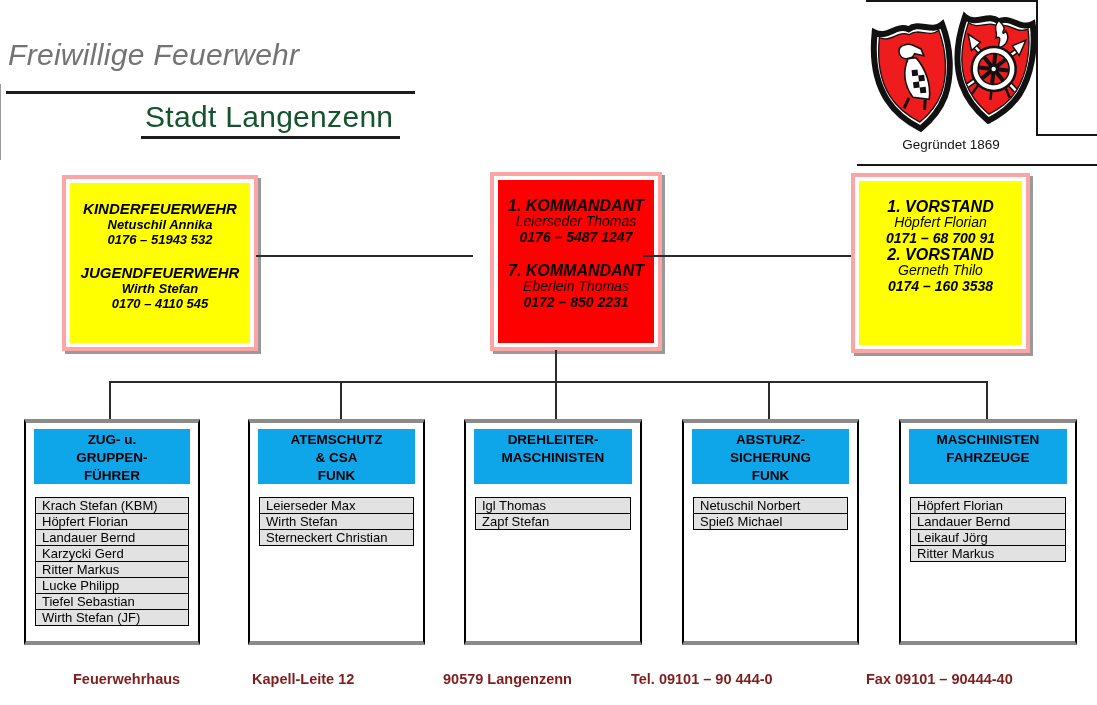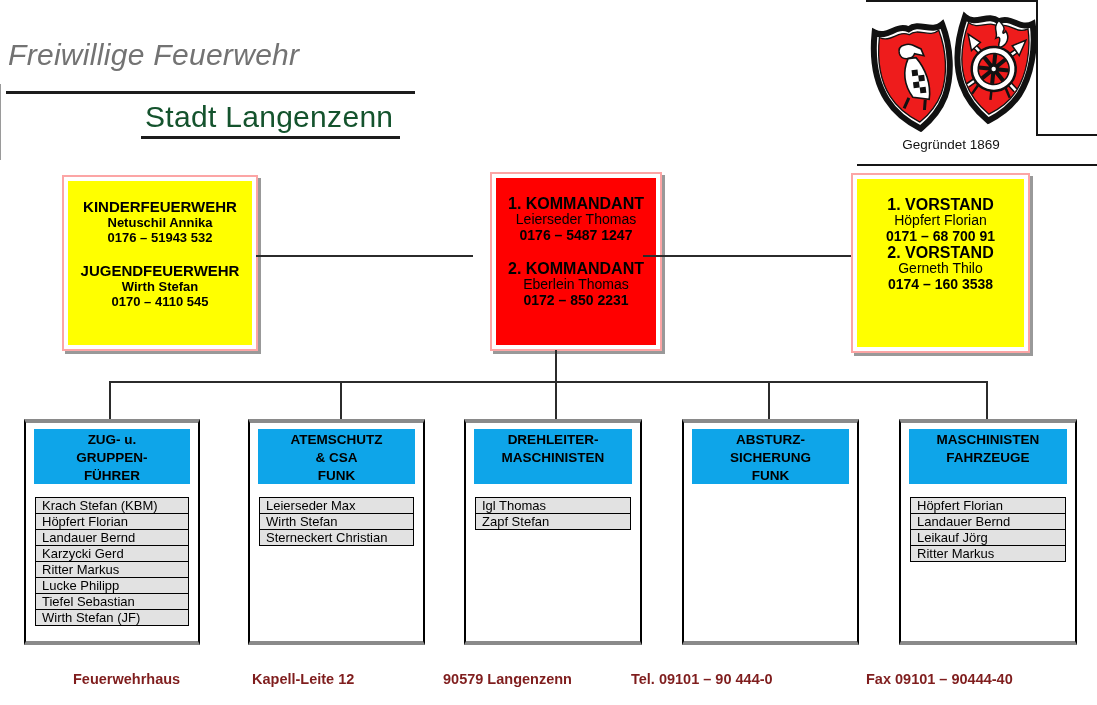--- a/index.html
+++ b/index.html
@@ -19,21 +19,21 @@
   
   .fl { position:absolute; background:#151515; }
   .fl-top { left:866px; top:0; width:172px; height:2px; }
   .fl-v   { left:1036px; top:0; width:2px; height:136px; }
   .fl-h1  { left:1036px; top:134px; width:61px; height:2px; }
   .fl-h2  { left:857px; top:164px; width:240px; height:2px; }
   
   .logo { position:absolute; left:866px; top:4px; width:170px; height:128px; }
   .logo-caption { position:absolute; left:866px; top:137px; width:170px; text-align:center; font-size:13.5px; color:#111; }
   
-  .tbox { position:absolute; background:#fff; border:2px solid #fca5a5; box-shadow:3px 3px 0 #999; }
+  .tbox { position:absolute; background:#fff; border:4px solid #fca5a5; box-shadow:3px 3px 0 #999;font-style:italic; }
   .tbox-left   { left:62px;  top:175px; width:196px; height:176px; }
   .tbox-center { left:490px; top:172px; width:172px; height:179px; }
   .tbox-right  { left:851px; top:173px; width:179px; height:180px;padding-left:27px; }
   .tfill { position:absolute; inset:4px; display:flex; flex-direction:column; align-items:center; padding-top:17px; text-align:center; }
   .bg-yellow { background:#ffff00; }
   .bg-red    { background:#ff0000; }
   .sec-title { font-weight:bold; font-size:15px; line-height:17px; }
   .tbox-center .sec-title, .tbox-right .sec-title { font-size:16px; }
   .sec-name  { font-size:13px; line-height:15px; }
   .sec-phone { font-weight:bold; font-size:13px; line-height:15px; }
@@ -144,21 +144,21 @@
   </div>
 
   <div class="tbox tbox-center">
     <div class="tfill bg-red gap-sections">
       <div class="sec">
         <div class="sec-title">1. KOMMANDANT</div>
         <div class="sec-name">Leierseder Thomas</div>
         <div class="sec-phone">0176 – 5487 1247</div>
       </div>
       <div class="sec">
-        <div class="sec-title">2. KOMMANDANT</div>
+        <div class="sec-title">7. KOMMANDANT</div>
         <div class="sec-name">Eberlein Thomas</div>
         <div class="sec-phone">0172 – 850 2231</div>
       </div>
     </div>
   </div>
 
   <div class="tbox tbox-right">
     <div class="tfill bg-yellow">
       <div class="sec">
         <div class="sec-title">1. VORSTAND</div>
@@ -224,20 +224,24 @@
       <div class="grow">Zapf Stefan</div>
     </div>
   </div>
 
   <div class="gbox g4">
     <div class="ghead">
       <div>ABSTURZ-</div>
       <div>SICHERUNG</div>
       <div>FUNK</div>
     </div>
+    <div class="glist">
+      <div class="grow">Netuschil Norbert</div>
+      <div class="grow">Spieß Michael</div>
+    </div>
   </div>
 
   <div class="gbox g5">
     <div class="ghead">
       <div>MASCHINISTEN</div>
       <div>FAHRZEUGE</div>
     </div>
     <div class="glist">
       <div class="grow">Höpfert Florian</div>
       <div class="grow">Landauer Bernd</div>

